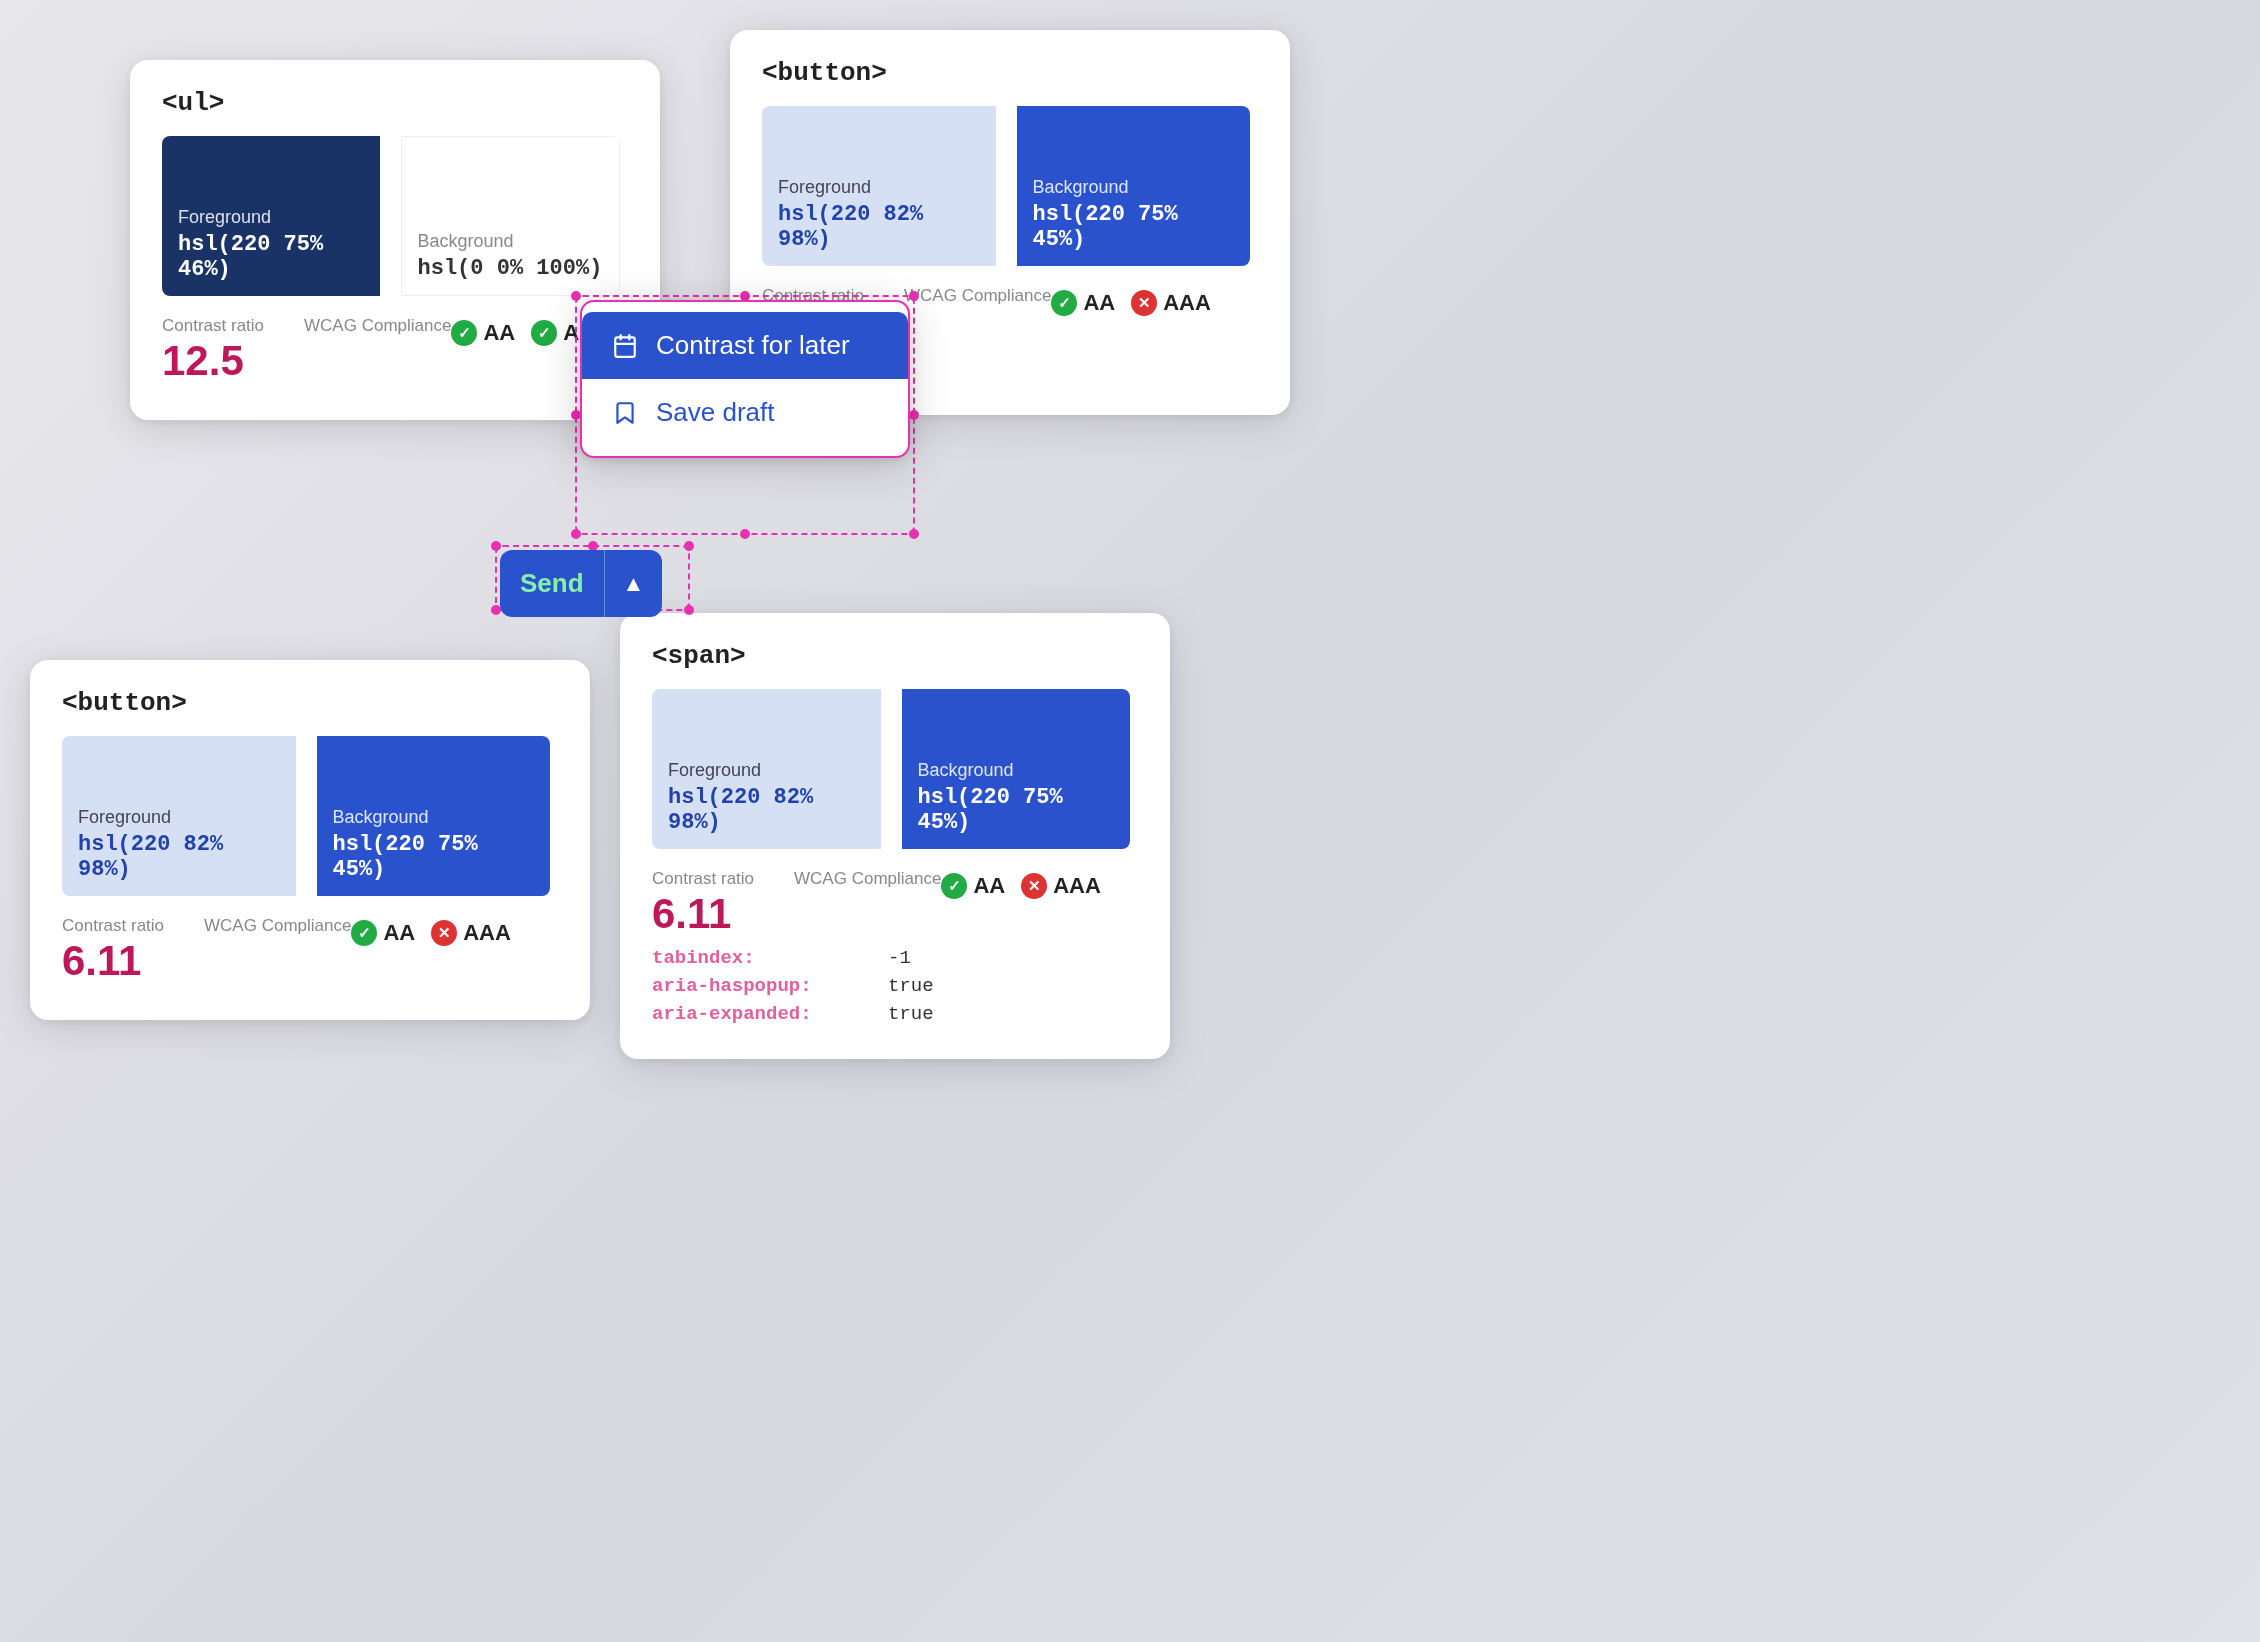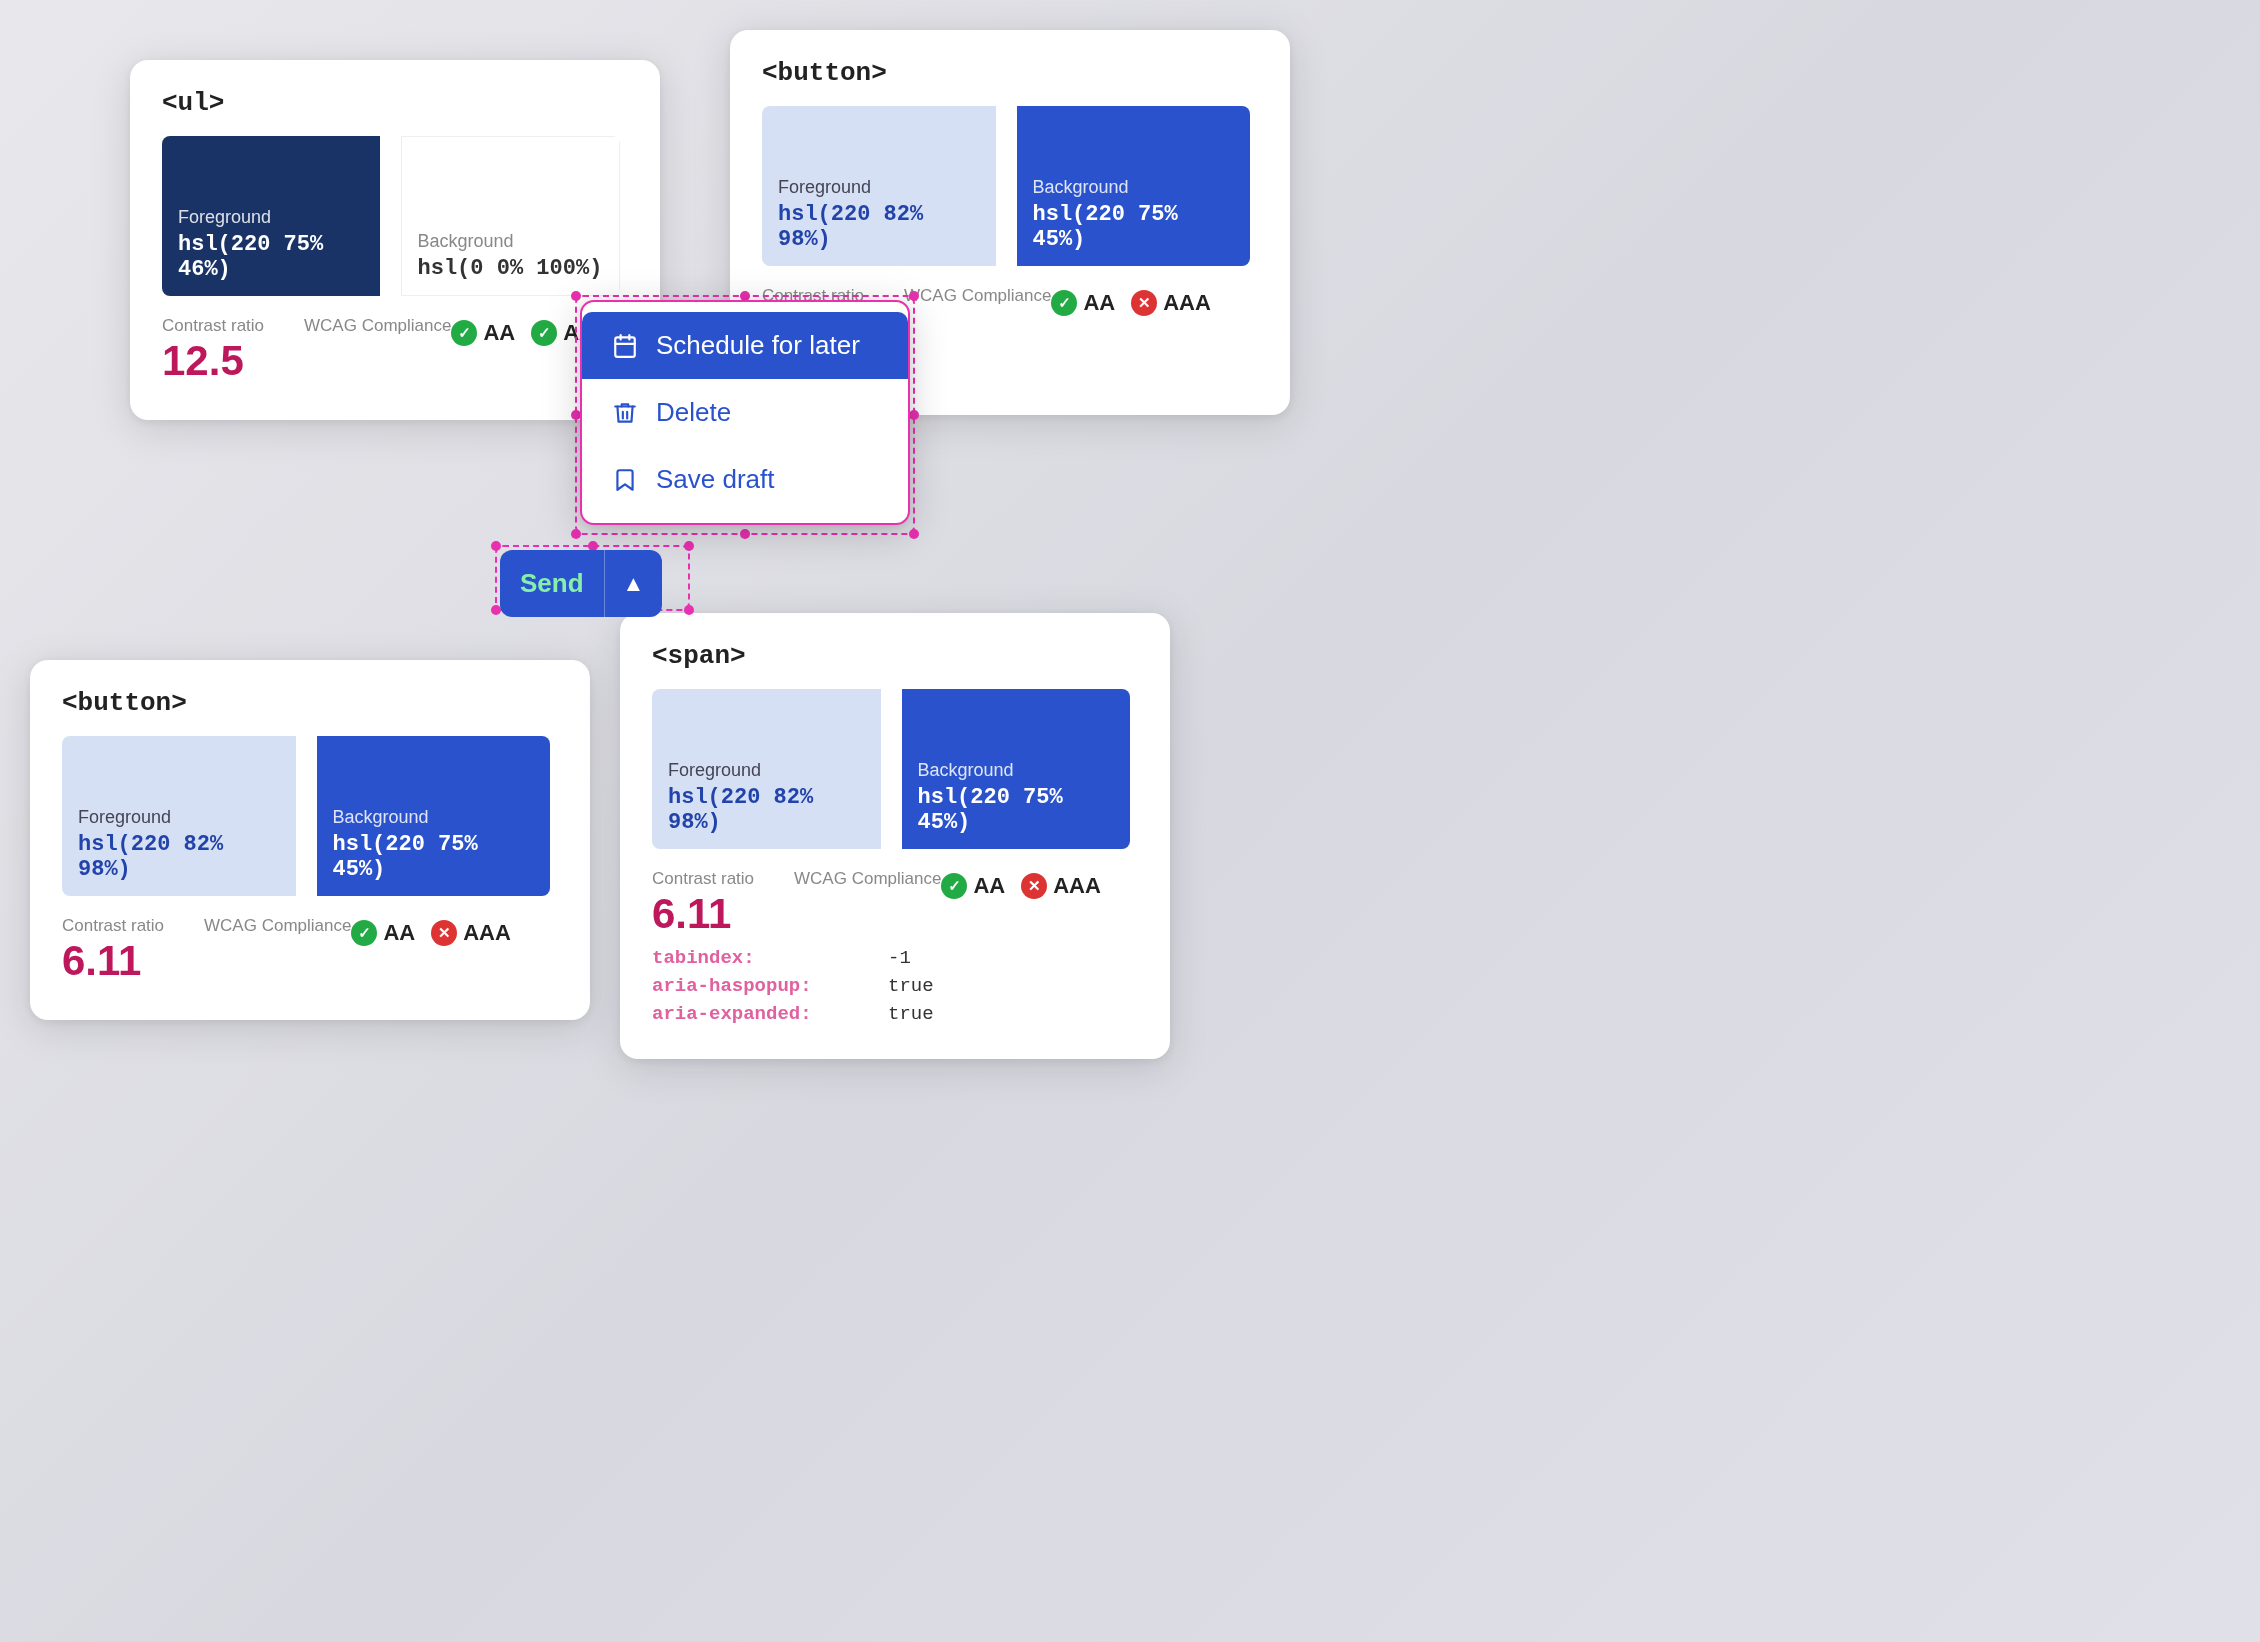--- a/index.html
+++ b/index.html
@@ -379,32 +379,21 @@
 <div class="dropdown-menu" style="left: 580px; top: 300px; width: 330px;">
   <div class="dropdown-item">
     <span class="dropdown-item-icon">
       <svg width="26" height="26" viewBox="0 0 24 24" fill="none" stroke="currentColor" stroke-width="2" stroke-linecap="round" stroke-linejoin="round">
         <rect x="3" y="4" width="18" height="18" rx="2" ry="2"></rect>
         <line x1="16" y1="2" x2="16" y2="6"></line>
         <line x1="8" y1="2" x2="8" y2="6"></line>
         <line x1="3" y1="10" x2="21" y2="10"></line>
       </svg>
     </span>
-    <span>Schedule for later</span>
-  </div>
-  <div class="dropdown-item">
-    <span class="dropdown-item-icon">
-      <svg width="26" height="26" viewBox="0 0 24 24" fill="none" stroke="#2952cc" stroke-width="2" stroke-linecap="round" stroke-linejoin="round">
-        <polyline points="3 6 5 6 21 6"></polyline>
-        <path d="M19 6l-1 14H6L5 6"></path>
-        <path d="M10 11v6M14 11v6"></path>
-        <path d="M9 6V4h6v2"></path>
-      </svg>
-    </span>
-    <span style="color:#2952cc;">Delete</span>
+    <span>Contrast for later</span>
   </div>
   <div class="dropdown-item">
     <span class="dropdown-item-icon">
       <svg width="26" height="26" viewBox="0 0 24 24" fill="none" stroke="#2952cc" stroke-width="2" stroke-linecap="round" stroke-linejoin="round">
         <path d="M19 21l-7-5-7 5V5a2 2 0 0 1 2-2h10a2 2 0 0 1 2 2z"></path>
       </svg>
     </span>
     <span style="color:#2952cc;">Save draft</span>
   </div>
 </div>

